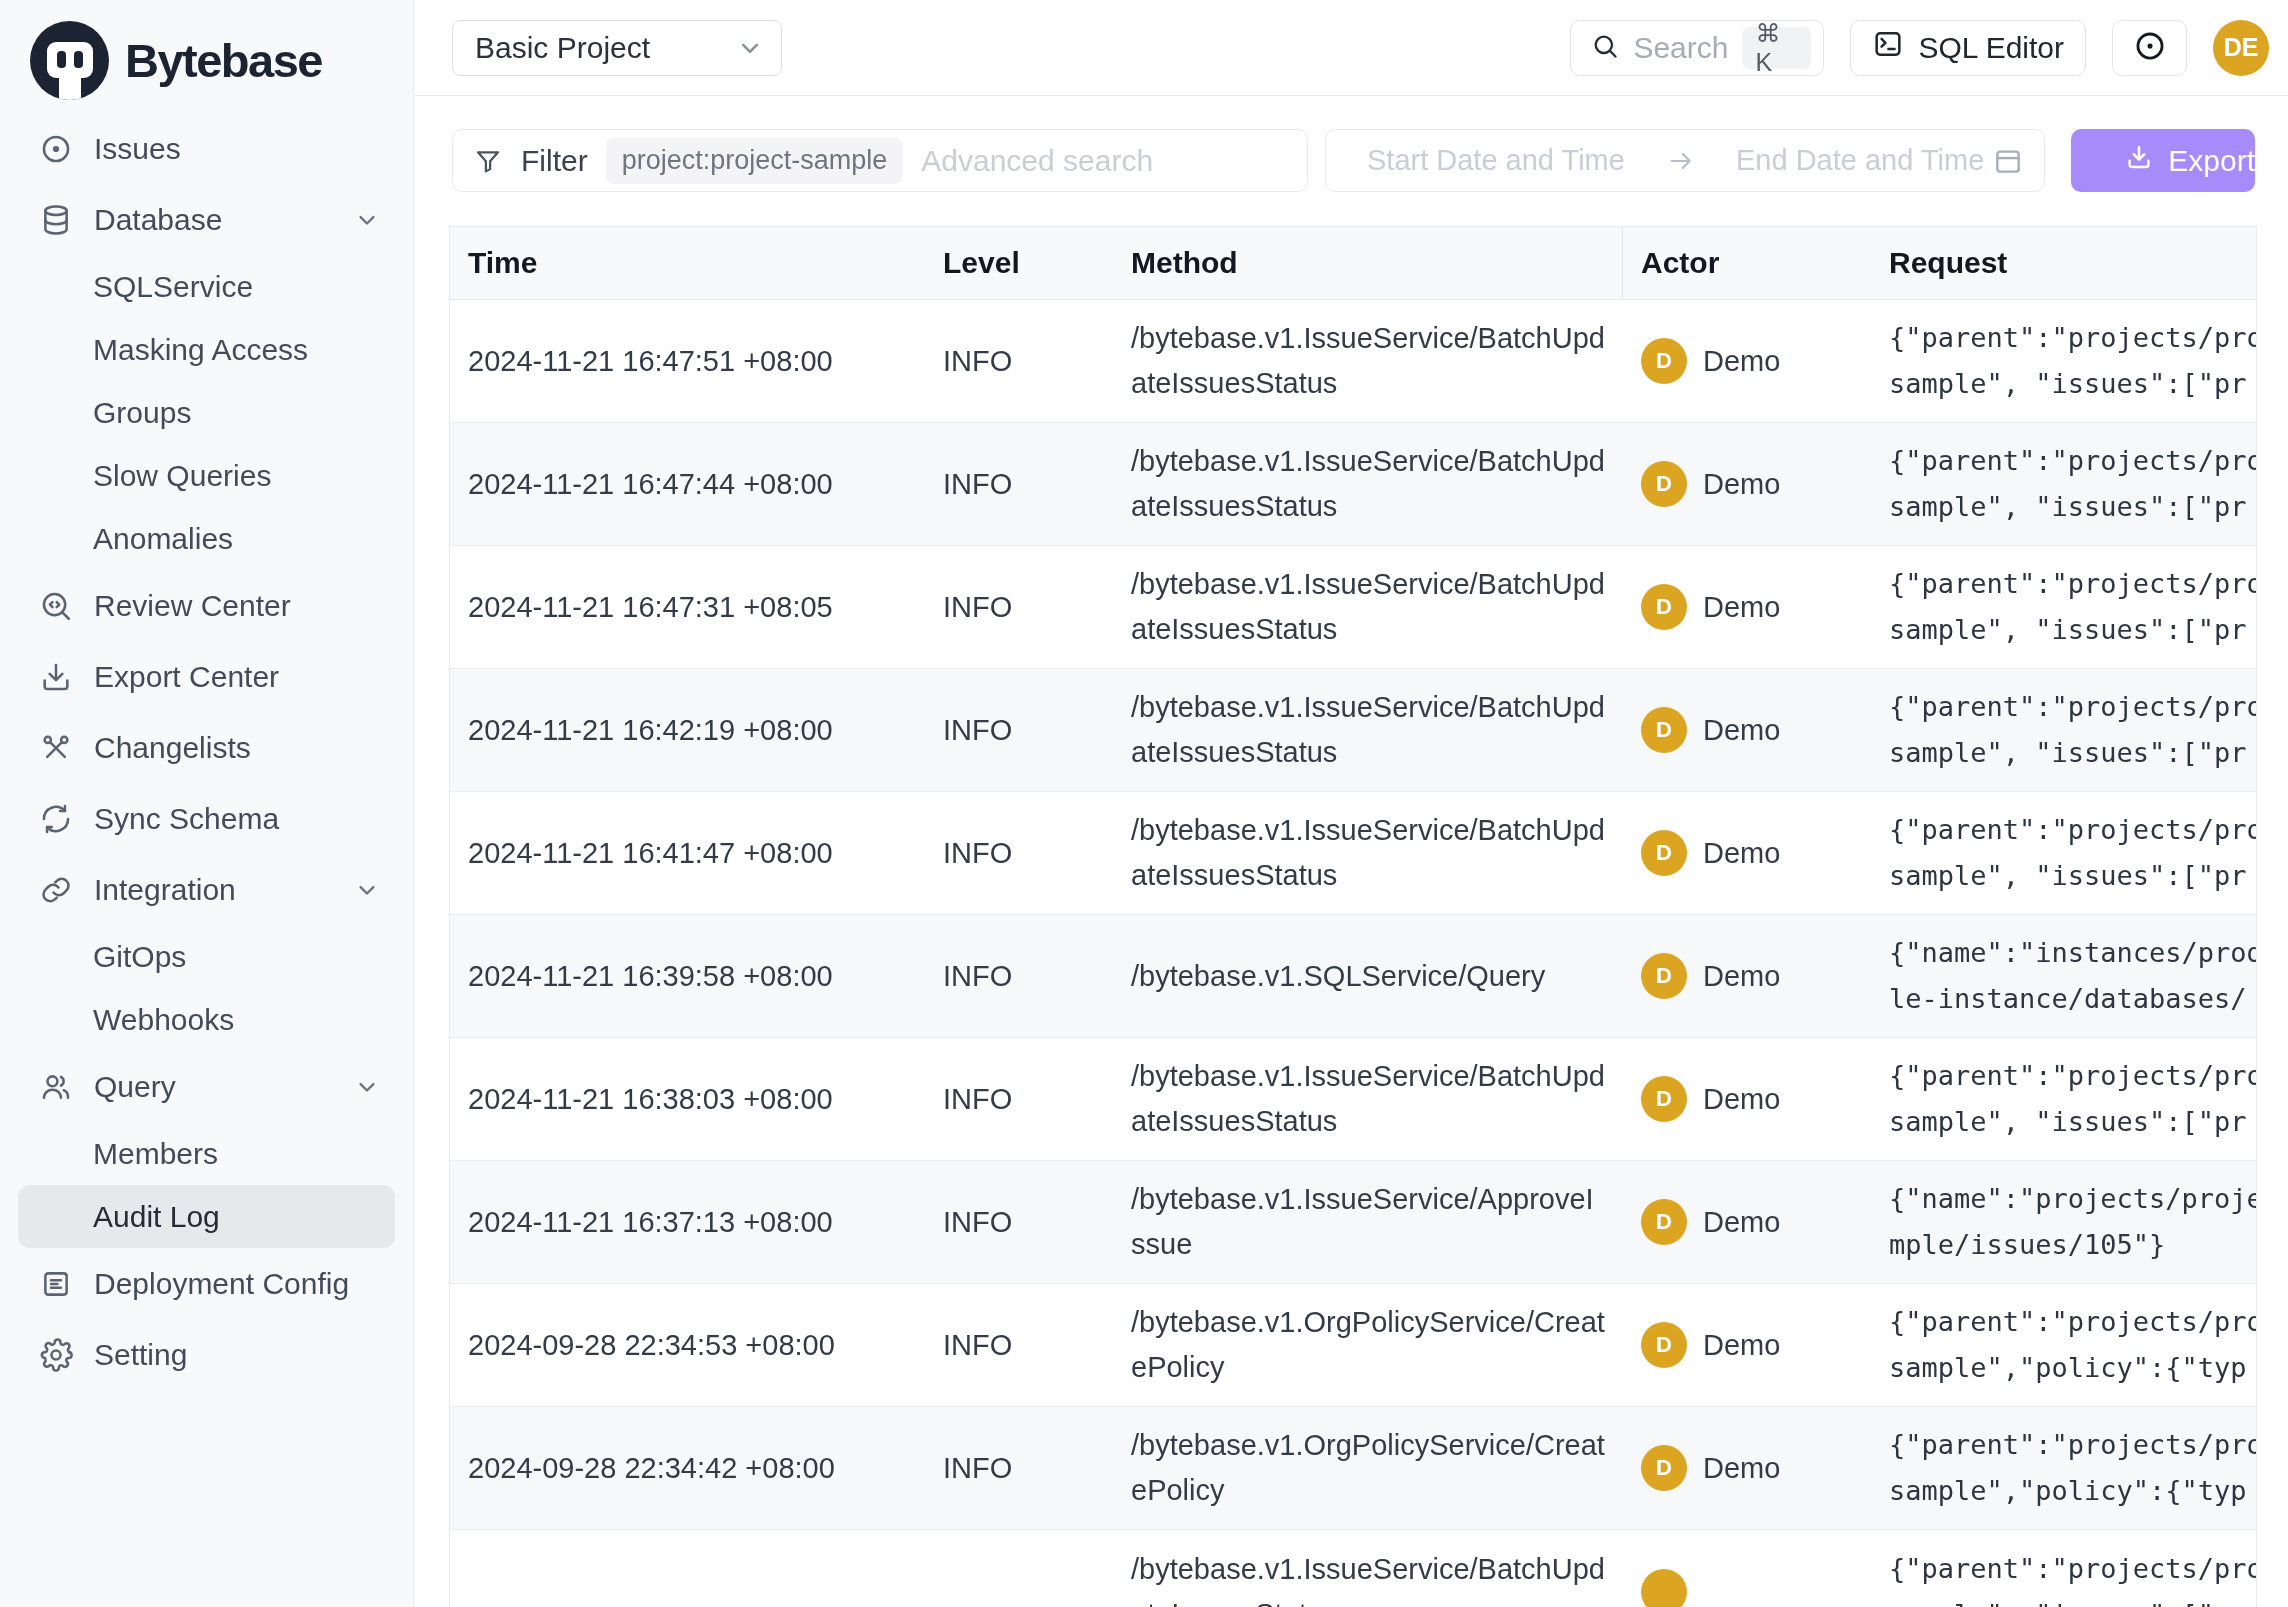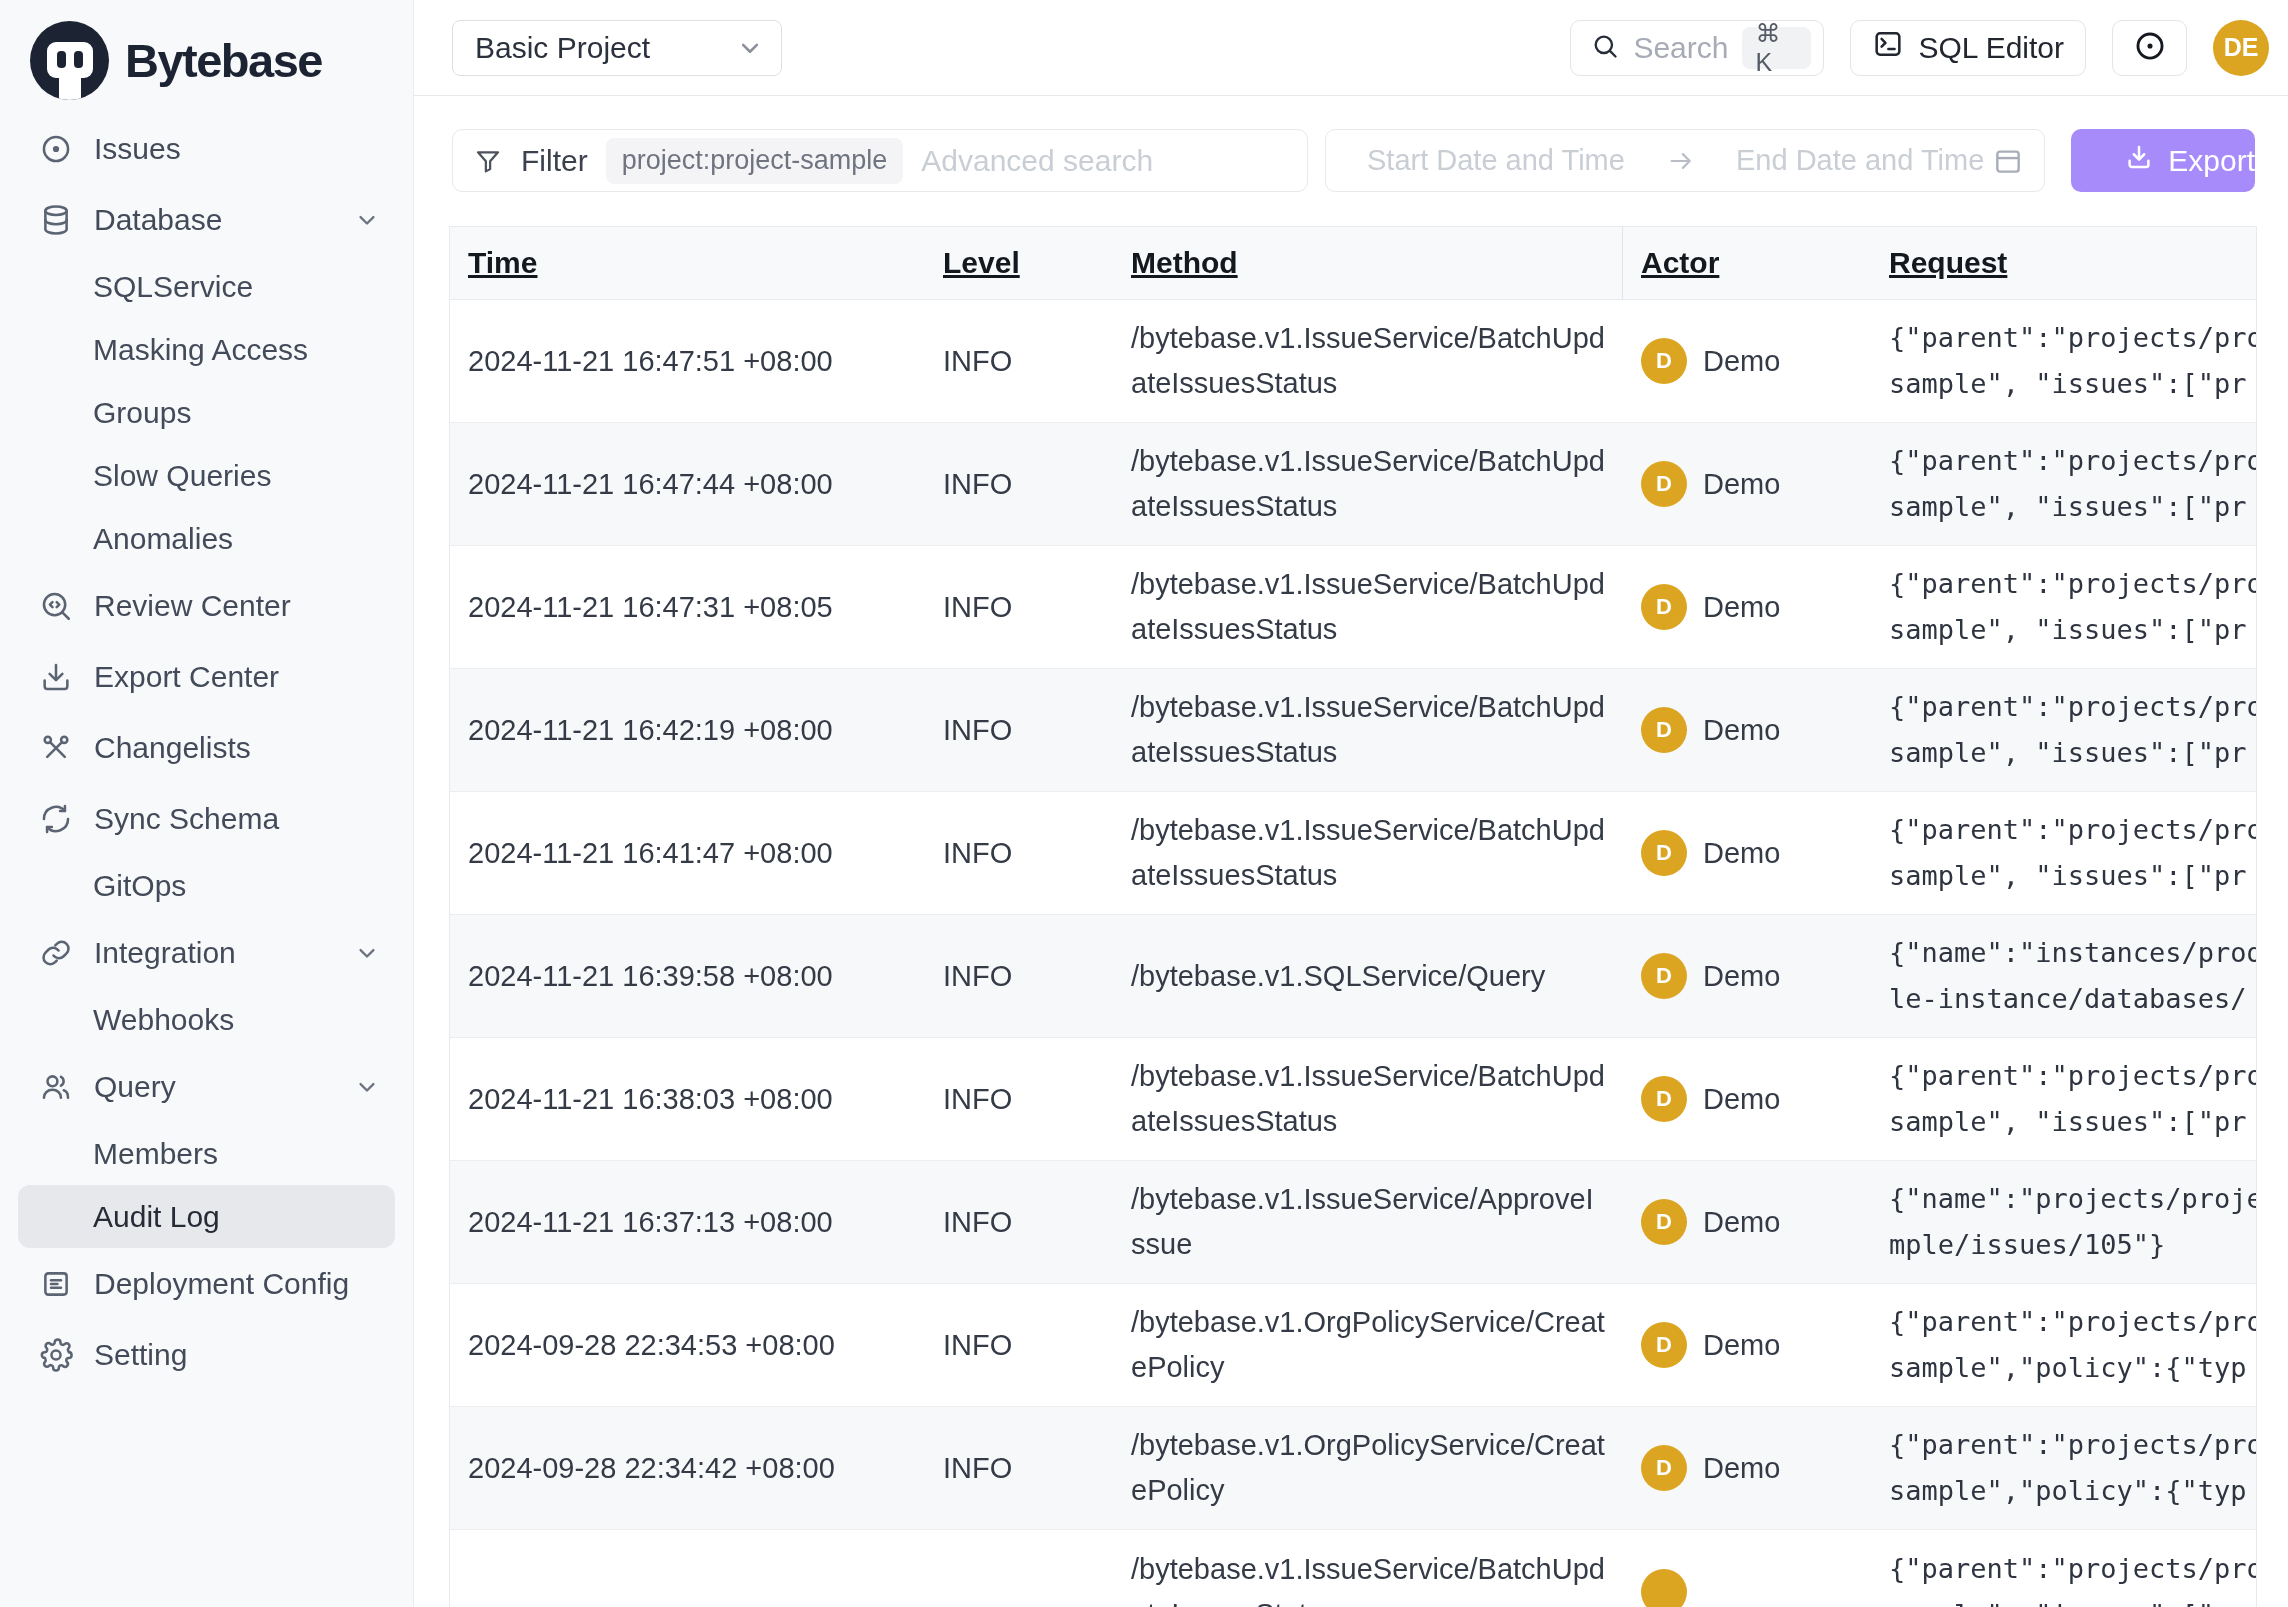--- a/index.html
+++ b/index.html
@@ -75,21 +75,21 @@
   .dt-end { margin-left:40px; }
   .cal { margin-left:auto; color:#a8adb8; display:flex; }
   .export-btn { width:184px; height:63px; margin-left:26px; background:var(--accent-purple,#a78bfa);
                 border:none; border-radius:10px; color:#fff; display:flex; align-items:center;
                 justify-content:flex-end; gap:14px; font-size:30px; cursor:pointer; }
 
   
   .table { margin-top:34px; width:1808px; border:1px solid #e8eaee; border-bottom:none; }
   .thead, .trow { display:grid; grid-template-columns:475px 188px 510px 248px 1fr; }
   .thead { background:#f8f9fa; height:73px; border-bottom:1px solid #e8eaee; align-items:center;
-           font-weight:700; font-size:30px; color:#14181f;text-decoration:underline; }
+           font-weight:700; font-size:30px; color:#14181f; }
   .th { padding-left:18px; }
   .th.th-method { height:100%; display:flex; align-items:center; border-right:1px solid #e3e5e9; }
   .trow { height:123px; border-bottom:1px solid #ebedf0; align-items:center; font-size:29px;
           color:#343a46; background:#fff; cursor:pointer; }
   .trow.even { background:#f7f8f9; }
   .trow.partial { border-bottom:none; }
   .td { padding-left:18px; }
   .method-text { width:477px; word-break:break-all; line-height:45px; }
   .actor-cell { display:flex; align-items:center; gap:16px; }
   .row-avatar { width:46px; height:46px; border-radius:50%; background:var(--avatar-gold,#dba522);
@@ -191,36 +191,36 @@
           <span class="nav-icon">
             <svg viewBox="0 0 24 24" fill="none" stroke="currentColor" stroke-width="1.8" stroke-linecap="round" stroke-linejoin="round">
               <path d="M20.5 12a8.5 8.5 0 01-14.8 5.7"></path>
               <path d="M3.5 12a8.5 8.5 0 0114.8-5.7"></path>
               <path d="M18.3 2.9v3.4h-3.4"></path>
               <path d="M5.7 21.1v-3.4h3.4"></path>
             </svg>
           </span>
           <span>Sync Schema</span>
         </div>
-        <div class="nav-item sub">
-          <span>GitOps</span>
-        </div>
         <div class="nav-item">
           <span class="nav-icon">
             <svg viewBox="0 0 24 24" fill="none" stroke="currentColor" stroke-width="1.8" stroke-linecap="round" stroke-linejoin="round">
               <path d="M10.2 13.8a4.8 4.8 0 007.2.5l2-2a4.8 4.8 0 00-6.8-6.8l-1.1 1.1"></path>
               <path d="M13.8 10.2a4.8 4.8 0 00-7.2-.5l-2 2a4.8 4.8 0 006.8 6.8l1.1-1.1"></path>
             </svg>
           </span>
           <span>Integration</span>
           <span class="nav-chevron">
             <svg viewBox="0 0 24 24" fill="none" stroke="currentColor" stroke-width="2" stroke-linecap="round" stroke-linejoin="round">
               <path d="M6.5 9.5l5.5 5.5 5.5-5.5"></path>
             </svg>
           </span>
+        </div>
+        <div class="nav-item sub">
+          <span>GitOps</span>
         </div>
         <div class="nav-item sub">
           <span>Webhooks</span>
         </div>
         <div class="nav-item">
           <span class="nav-icon">
             <svg viewBox="0 0 24 24" fill="none" stroke="currentColor" stroke-width="1.8" stroke-linecap="round" stroke-linejoin="round">
               <circle cx="9.5" cy="8" r="3.5"></circle>
               <path d="M3.5 19.5c0-3.3 2.7-5.5 6-5.5s6 2.2 6 5.5"></path>
               <path d="M15.5 4.9a3.5 3.5 0 010 6.2"></path>

